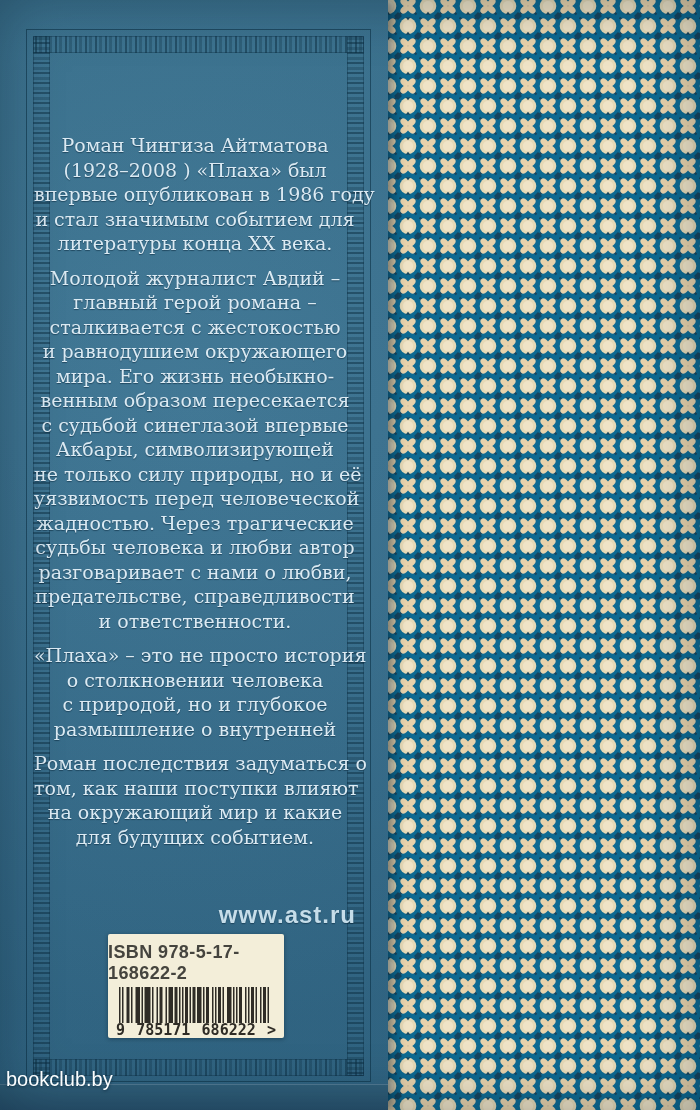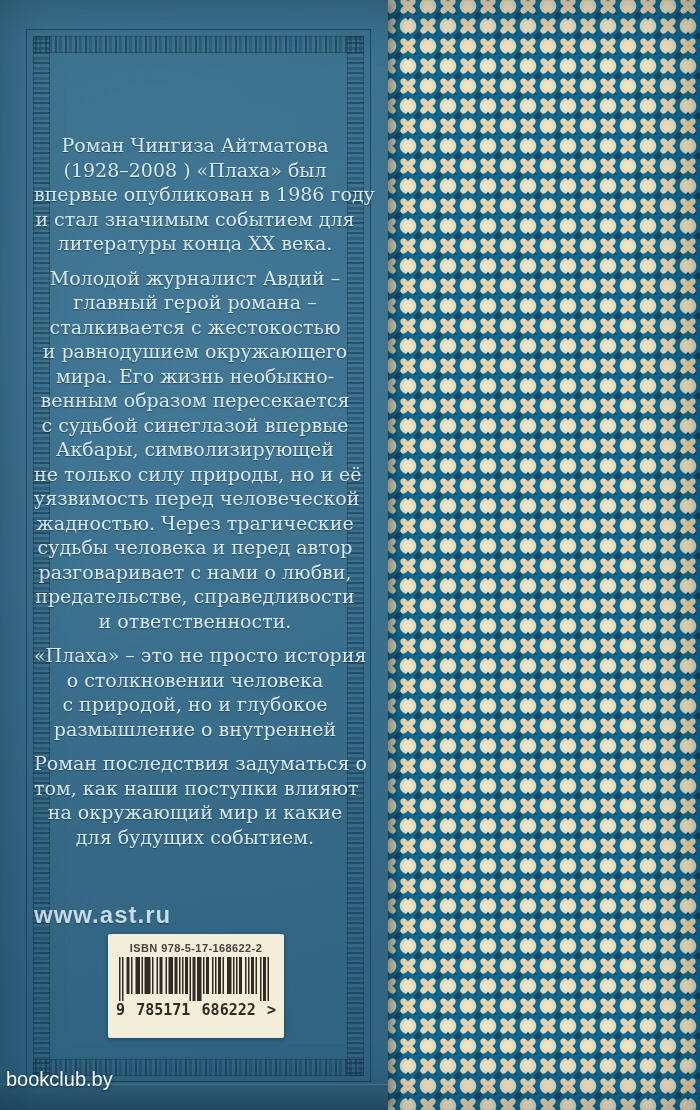--- a/index.html
+++ b/index.html
@@ -36,32 +36,32 @@
 
   
   .text-block{position:absolute;top:97px;left:34px;width:322px;text-align:center;
          font-family:"DejaVu Serif","Liberation Serif",serif;
          font-size:19px;line-height:24.5px;color:#dbeaf3;
          text-shadow:0 1px 1px rgba(8,38,58,.55);margin-top:36px;}
   .para{margin-bottom:10px;}
   .line{white-space:nowrap;}
 
   
-  .site{position:absolute;top:901px;left:34px;width:322px;text-align:left;
+  .site{position:absolute;top:901px;left:34px;width:322px;text-align:right;
          font-family:"Liberation Sans",sans-serif;font-weight:bold;
          font-size:24px;letter-spacing:1px;color:#c6dde9;
          text-shadow:0 1px 1px rgba(8,38,58,.5);}
 
   
   .barcode-label{position:absolute;left:108px;top:934px;width:176px;height:104px;
          background:#f3eed9;border-radius:2px;
          box-shadow:0 1px 4px rgba(0,20,35,.4);
          display:flex;flex-direction:column;align-items:center;}
   .isbn{margin-top:8px;font-family:"Liberation Sans",sans-serif;font-weight:bold;
-         font-size:11px;letter-spacing:.4px;color:#45443e;}
+         font-size:18px;letter-spacing:.4px;color:#45443e;}
   .bars-svg{margin-top:3px;display:block;}
   .barcode-digits{width:160px;margin-top:-1px;display:flex;justify-content:space-between;
          font-family:"DejaVu Sans Mono","Liberation Mono",monospace;font-weight:bold;
          font-size:15px;color:#2f2c26;line-height:16px;}
 
   
   .table-edge{position:absolute;left:0;top:1084px;width:388px;height:26px;
          background:linear-gradient(180deg,#30607a,#2a5470);
          border-top:1px solid rgba(200,230,245,.25);}
   .watermark{position:absolute;left:6px;top:1068px;
@@ -140,21 +140,21 @@
           <div class="line">главный герой романа –</div>
           <div class="line">сталкивается с жестокостью</div>
           <div class="line">и равнодушием окружающего</div>
           <div class="line">мира. Его жизнь необыкно-</div>
           <div class="line">венным образом пересекается</div>
           <div class="line">с судьбой синеглазой впервые</div>
           <div class="line">Акбары, символизирующей</div>
           <div class="line">не только силу природы, но и её</div>
           <div class="line">уязвимость перед человеческой</div>
           <div class="line">жадностью. Через трагические</div>
-          <div class="line">судьбы человека и перед автор</div>
+          <div class="line">судьбы человека и любви автор</div>
           <div class="line">разговаривает с нами о любви,</div>
           <div class="line">предательстве, справедливости</div>
           <div class="line">и ответственности.</div>
         </div>
         <div class="para">
           <div class="line">«Плаха» – это не просто история</div>
           <div class="line">о столкновении человека</div>
           <div class="line">с природой, но и глубокое</div>
           <div class="line">размышление о внутренней</div>
         </div>

